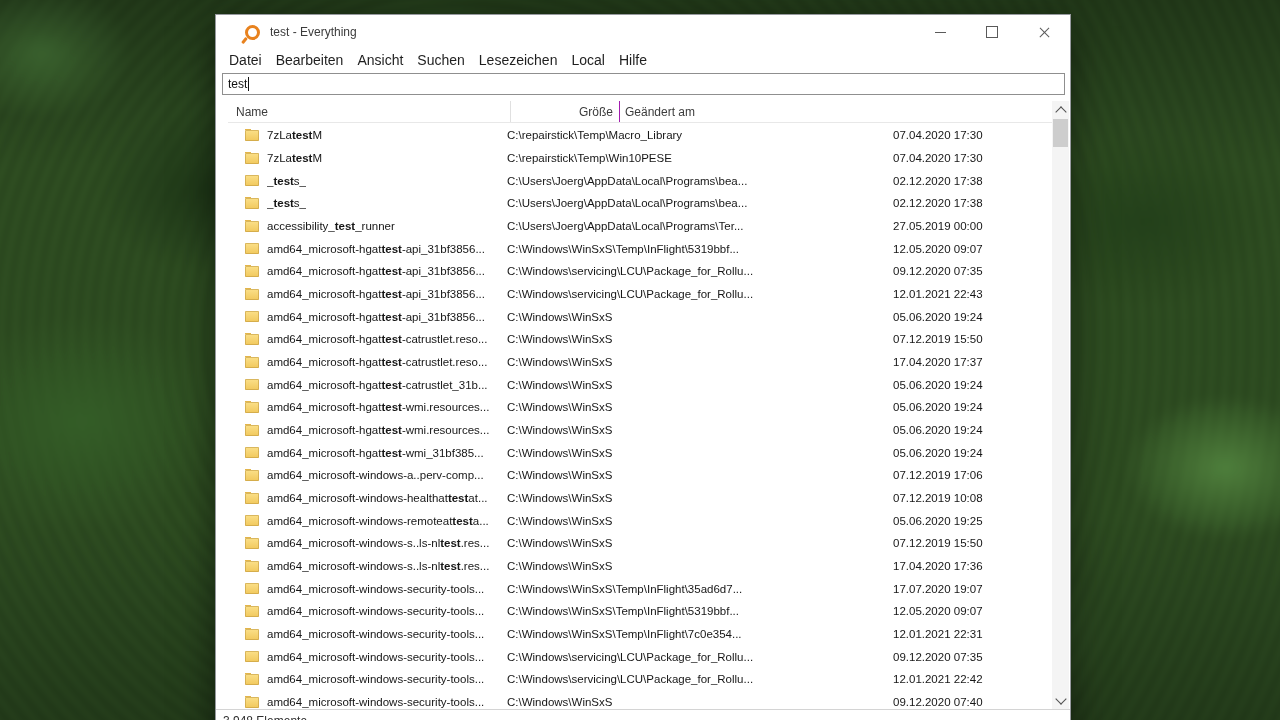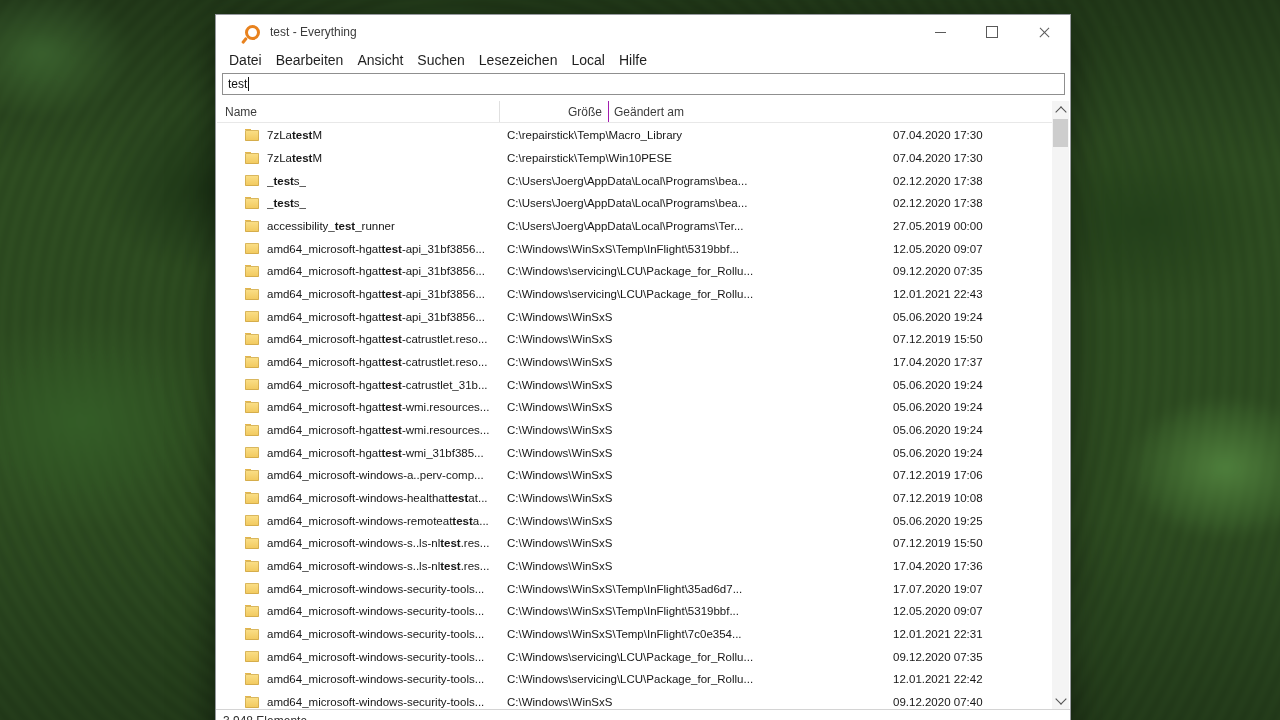--- a/index.html
+++ b/index.html
@@ -51,21 +51,21 @@
   .menubar{height:22px;display:flex;align-items:center;padding:0 6px;}
   .mitem{font-size:14px;color:#1f1f1f;padding:3px 7px;}
 
   
   .searchwrap{padding:2px 5px 0 6px;}
   .searchbox{height:20px;border:1px solid #8f8f8f;display:flex;align-items:center;
              padding-left:5px;font-size:12px;color:#111;background:#fff;}
   .caret{width:1px;height:14px;background:#111;margin-left:1px;}
 
   
-  .lheader{position:absolute;top:86px;left:1px;width:837px;height:22px;display:flex;
+  .lheader{position:absolute;top:86px;left:12px;width:837px;height:22px;display:flex;
            border-bottom:1px solid #e8e8e8;font-size:12px;color:#3c3c3c;
            align-items:center;box-sizing:border-box;background:#fff;}
   .hc{box-sizing:border-box;height:100%;display:flex;align-items:center;overflow:hidden;}
   .hc.name{width:283px;padding-left:8px;border-right:1px solid #e0e0e0;}
   .hc.path{width:279px;padding-left:7px;border-right:1px solid #ececec;}
   .hc.size{width:109px;justify-content:flex-end;padding-right:6px;border-right:1px solid #a21caf;}
   .hc.date{width:166px;padding-left:5px;}
 
   
   .rows{position:absolute;top:109px;left:1px;width:837px;height:599px;overflow:hidden;background:#fff;}

